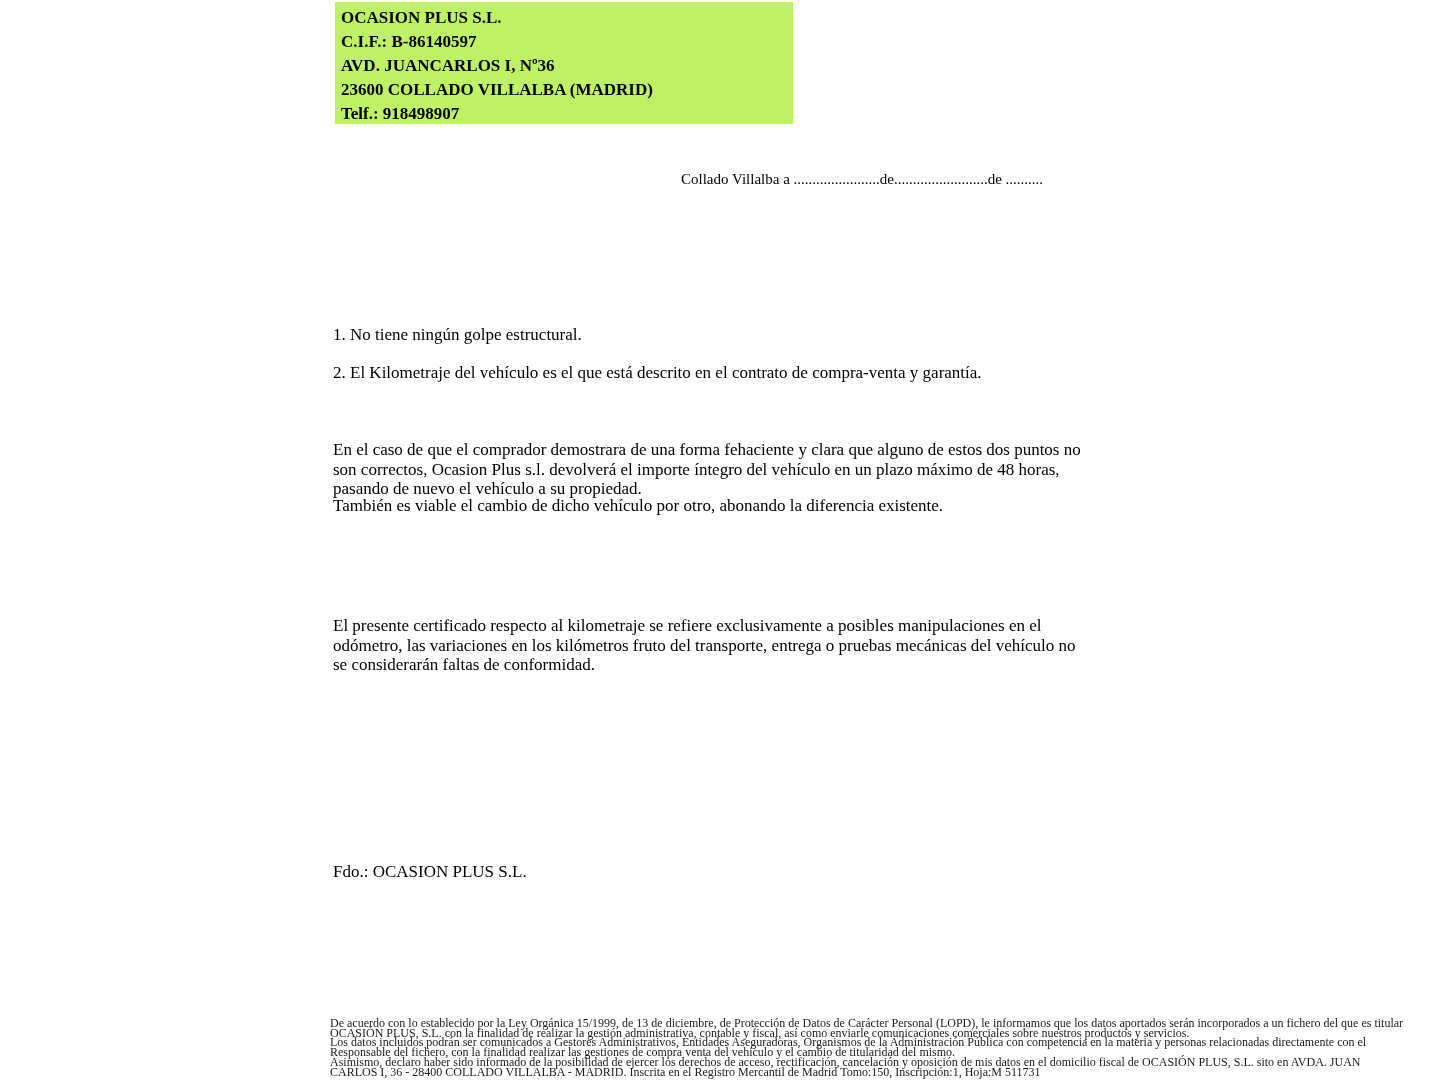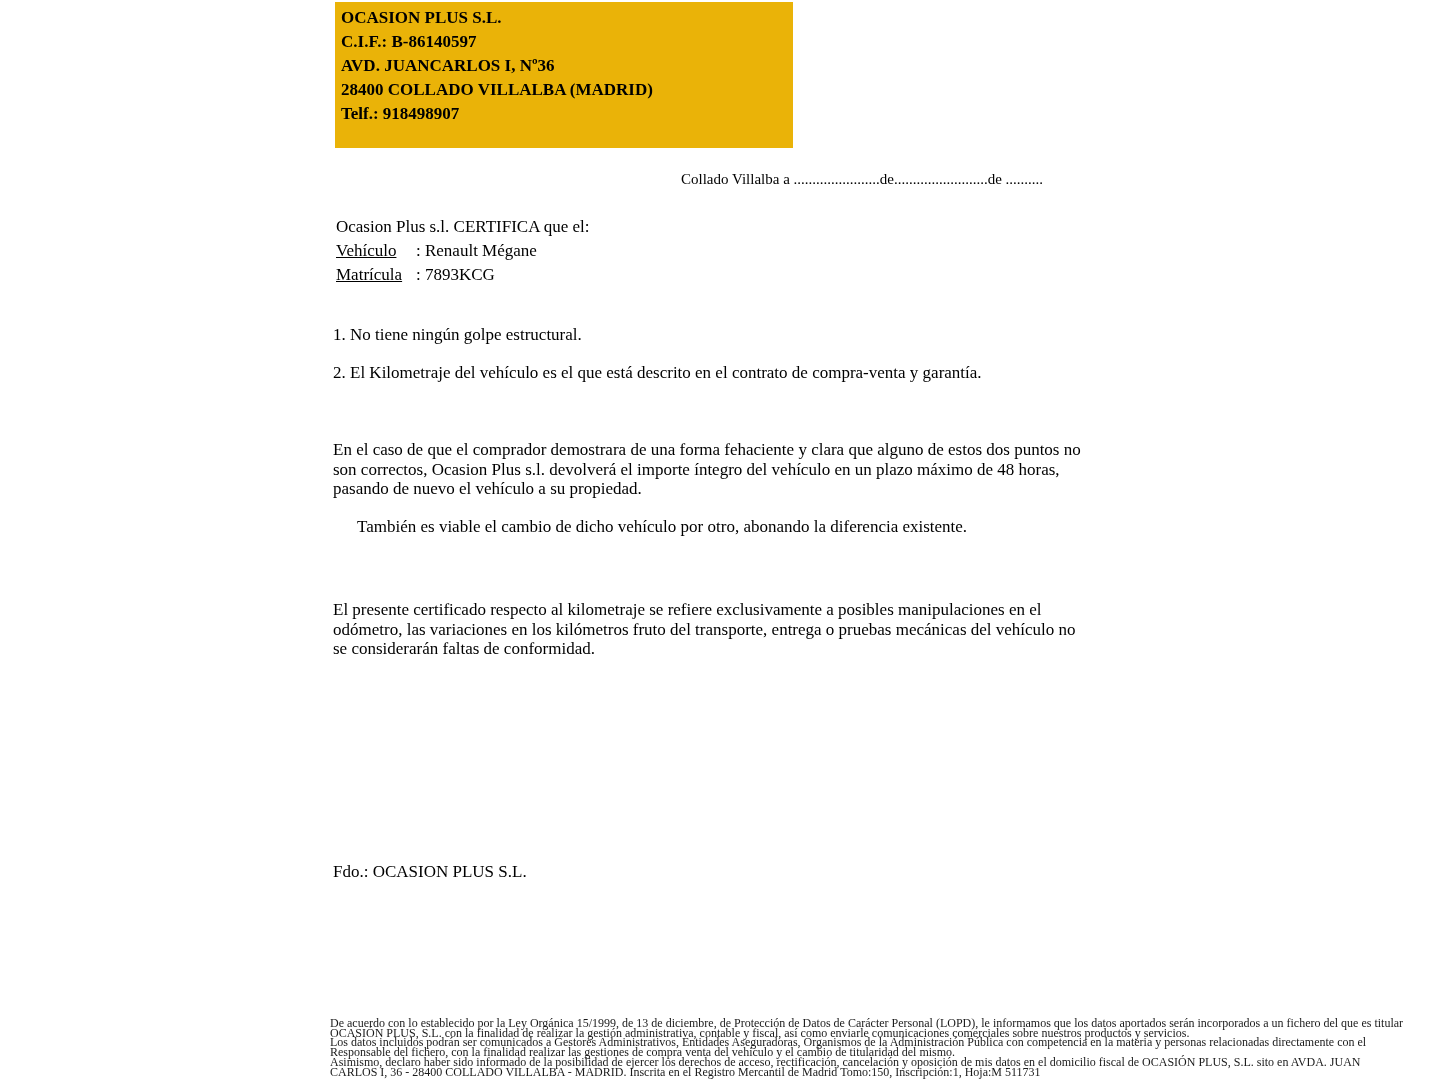--- a/index.html
+++ b/index.html
@@ -14,22 +14,22 @@
     background: #ffffff;
     font-family: "Liberation Serif", "DejaVu Serif", serif;
     color: #000000;
     overflow: hidden;
   }
   .header-box {
     position: absolute;
     left: 335px;
     top: 2px;
     width: 458px;
-    height: 146px;
-    background: #eab308;
+    height: 122px;
+    background: #bef264;
     box-sizing: border-box;
     padding: 4px 0 0 6px;
   }
   .header-box div {
     font-weight: bold;
     font-size: 17px;
     line-height: 24px;
     white-space: nowrap;
   }
   .date-line {
@@ -60,23 +60,23 @@
   .item1 { top: 325px; }
   .item2 { top: 363px; }
   .para {
     position: absolute;
     left: 333px;
     font-size: 17px;
     line-height: 19.5px;
     white-space: pre;
   }
   .paraA { top: 440px; }
-  .paraB { top: 517px; margin-left: 24px; }
+  .paraB { top: 496px; }
   .paraC { top: 555px; }
-  .paraD { top: 600px; }
+  .paraD { top: 616px; }
   .signature {
     position: absolute;
     left: 333px;
     top: 862px;
     font-size: 17px;
     white-space: nowrap;
     text-align: center;
   }
   .legal {
     position: absolute;
@@ -90,37 +90,26 @@
 </style>
 </head>
 <body>
 
 <div class="page">
 
   <div class="header-box">
     <div>OCASION PLUS S.L.</div>
     <div>C.I.F.: B-86140597</div>
     <div>AVD. JUANCARLOS I, Nº36</div>
-    <div>28400 COLLADO VILLALBA (MADRID)</div>
+    <div>23600 COLLADO VILLALBA (MADRID)</div>
     <div>Telf.: 918498907</div>
   </div>
 
   <div class="date-line">Collado Villalba a .......................de.........................de ..........</div>
 
-  <div class="cert-block">
-    <div>Ocasion Plus s.l. CERTIFICA que el:</div>
-    <div class="label-row">
-      <span class="lbl">Vehículo</span>
-      <span>: Renault Mégane</span>
-    </div>
-    <div class="label-row">
-      <span class="lbl">Matrícula</span>
-      <span>: 7893KCG</span>
-    </div>
-  </div>
 
   <div class="item item1">1. No tiene ningún golpe estructural.</div>
   <div class="item item2">2. El Kilometraje del vehículo es el que está descrito en el contrato de compra-venta y garantía.</div>
 
   <div class="para paraA">En el caso de que el comprador demostrara de una forma fehaciente y clara que alguno de estos dos puntos no
 son correctos, Ocasion Plus s.l. devolverá el importe íntegro del vehículo en un plazo máximo de 48 horas,
 pasando de nuevo el vehículo a su propiedad.</div>
   <div class="para paraB">También es viable el cambio de dicho vehículo por otro, abonando la diferencia existente.</div>
   <div class="para paraD">El presente certificado respecto al kilometraje se refiere exclusivamente a posibles manipulaciones en el
 odómetro, las variaciones en los kilómetros fruto del transporte, entrega o pruebas mecánicas del vehículo no

